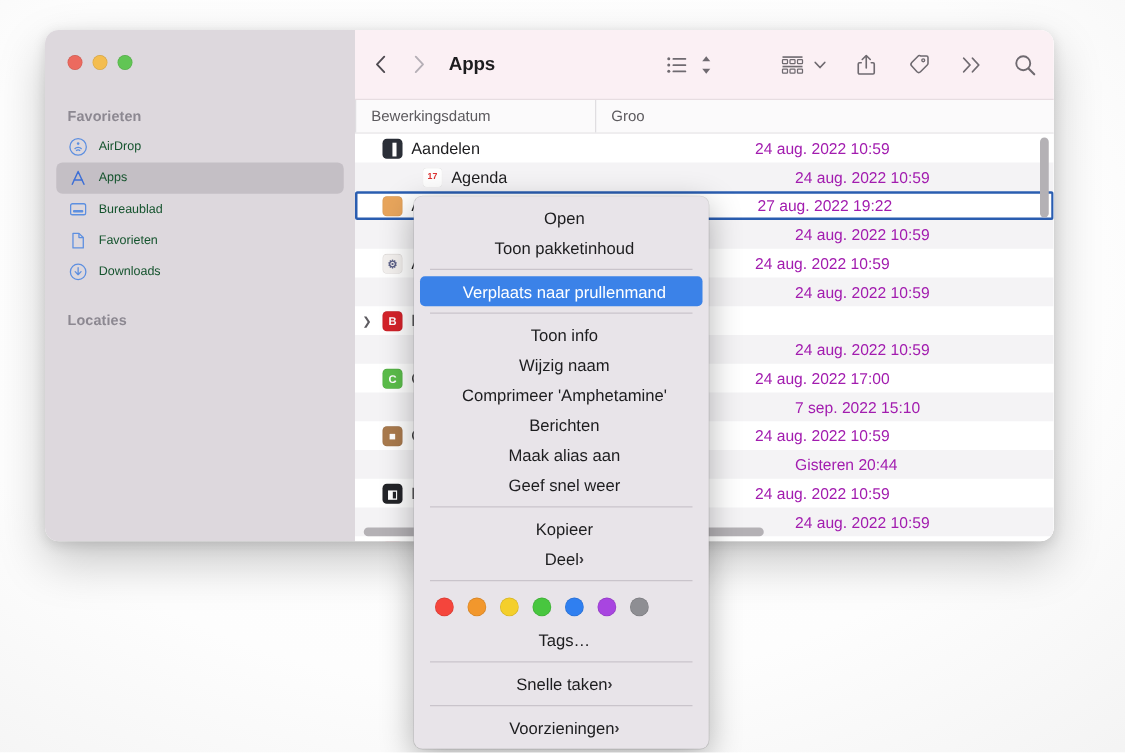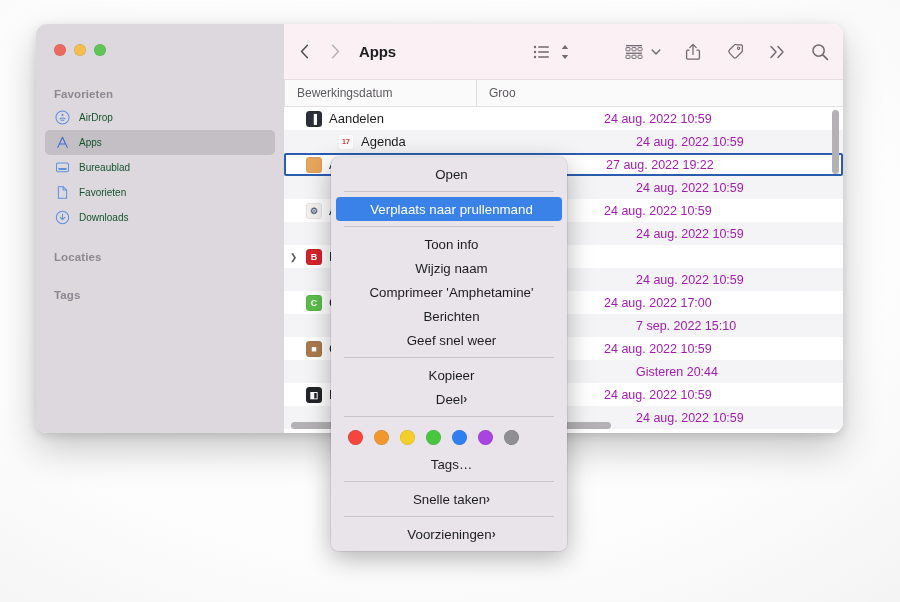--- a/index.html
+++ b/index.html
@@ -383,21 +383,20 @@
           <svg width="15" height="15" viewBox="0 0 16 16">
               <circle cx="8" cy="8" r="6.6" fill="none" stroke="#5d8fe0" stroke-width="1.1"></circle>
               <path d="M8 4.4 V10.2 M5.5 7.8 L8 10.4 L10.5 7.8" fill="none" stroke="#5d8fe0" stroke-width="1.1" stroke-linecap="round" stroke-linejoin="round"></path>
             </svg>
         </span>
         <span class="sb-label">Downloads</span>
       </div>
 
       <div class="sb-section-title locaties">Locaties</div>
 
-      <div class="sb-section-title tags">Tags</div>
     </div>
 
     <div id="main-pane">
 
       <div id="toolbar">
         <div class="nav-arrows">
           <div class="nav-btn">
             <svg width="9" height="15" viewBox="0 0 9 15">
                 <path d="M7.4 1.3 L1.6 7.5 L7.4 13.7" fill="none" stroke="#4e4a50" stroke-width="1.5" stroke-linecap="round" stroke-linejoin="round"></path>
               </svg>
@@ -630,36 +629,42 @@
           <div id="hthumb"></div>
         </div>
       </div>
     </div>
   </div>
 
   <div id="context-menu">
       <div class="mi">
         <span class="mi-label">Open</span>
       </div>
+      <div class="mi">
+        <span class="mi-label">Toon pakketinhoud</span>
+      </div>
       <div class="msep"></div>
       <div class="mi highlight">
         <span class="mi-label">Verplaats naar prullenmand</span>
       </div>
       <div class="msep"></div>
       <div class="mi">
         <span class="mi-label">Toon info</span>
       </div>
       <div class="mi">
         <span class="mi-label">Wijzig naam</span>
       </div>
       <div class="mi">
         <span class="mi-label">Comprimeer 'Amphetamine'</span>
       </div>
       <div class="mi">
         <span class="mi-label">Berichten</span>
+      </div>
+      <div class="mi">
+        <span class="mi-label">Maak alias aan</span>
       </div>
       <div class="mi">
         <span class="mi-label">Geef snel weer</span>
       </div>
       <div class="msep"></div>
       <div class="mi">
         <span class="mi-label">Kopieer</span>
       </div>
       <div class="mi">
         <span class="mi-label">Deel</span>

